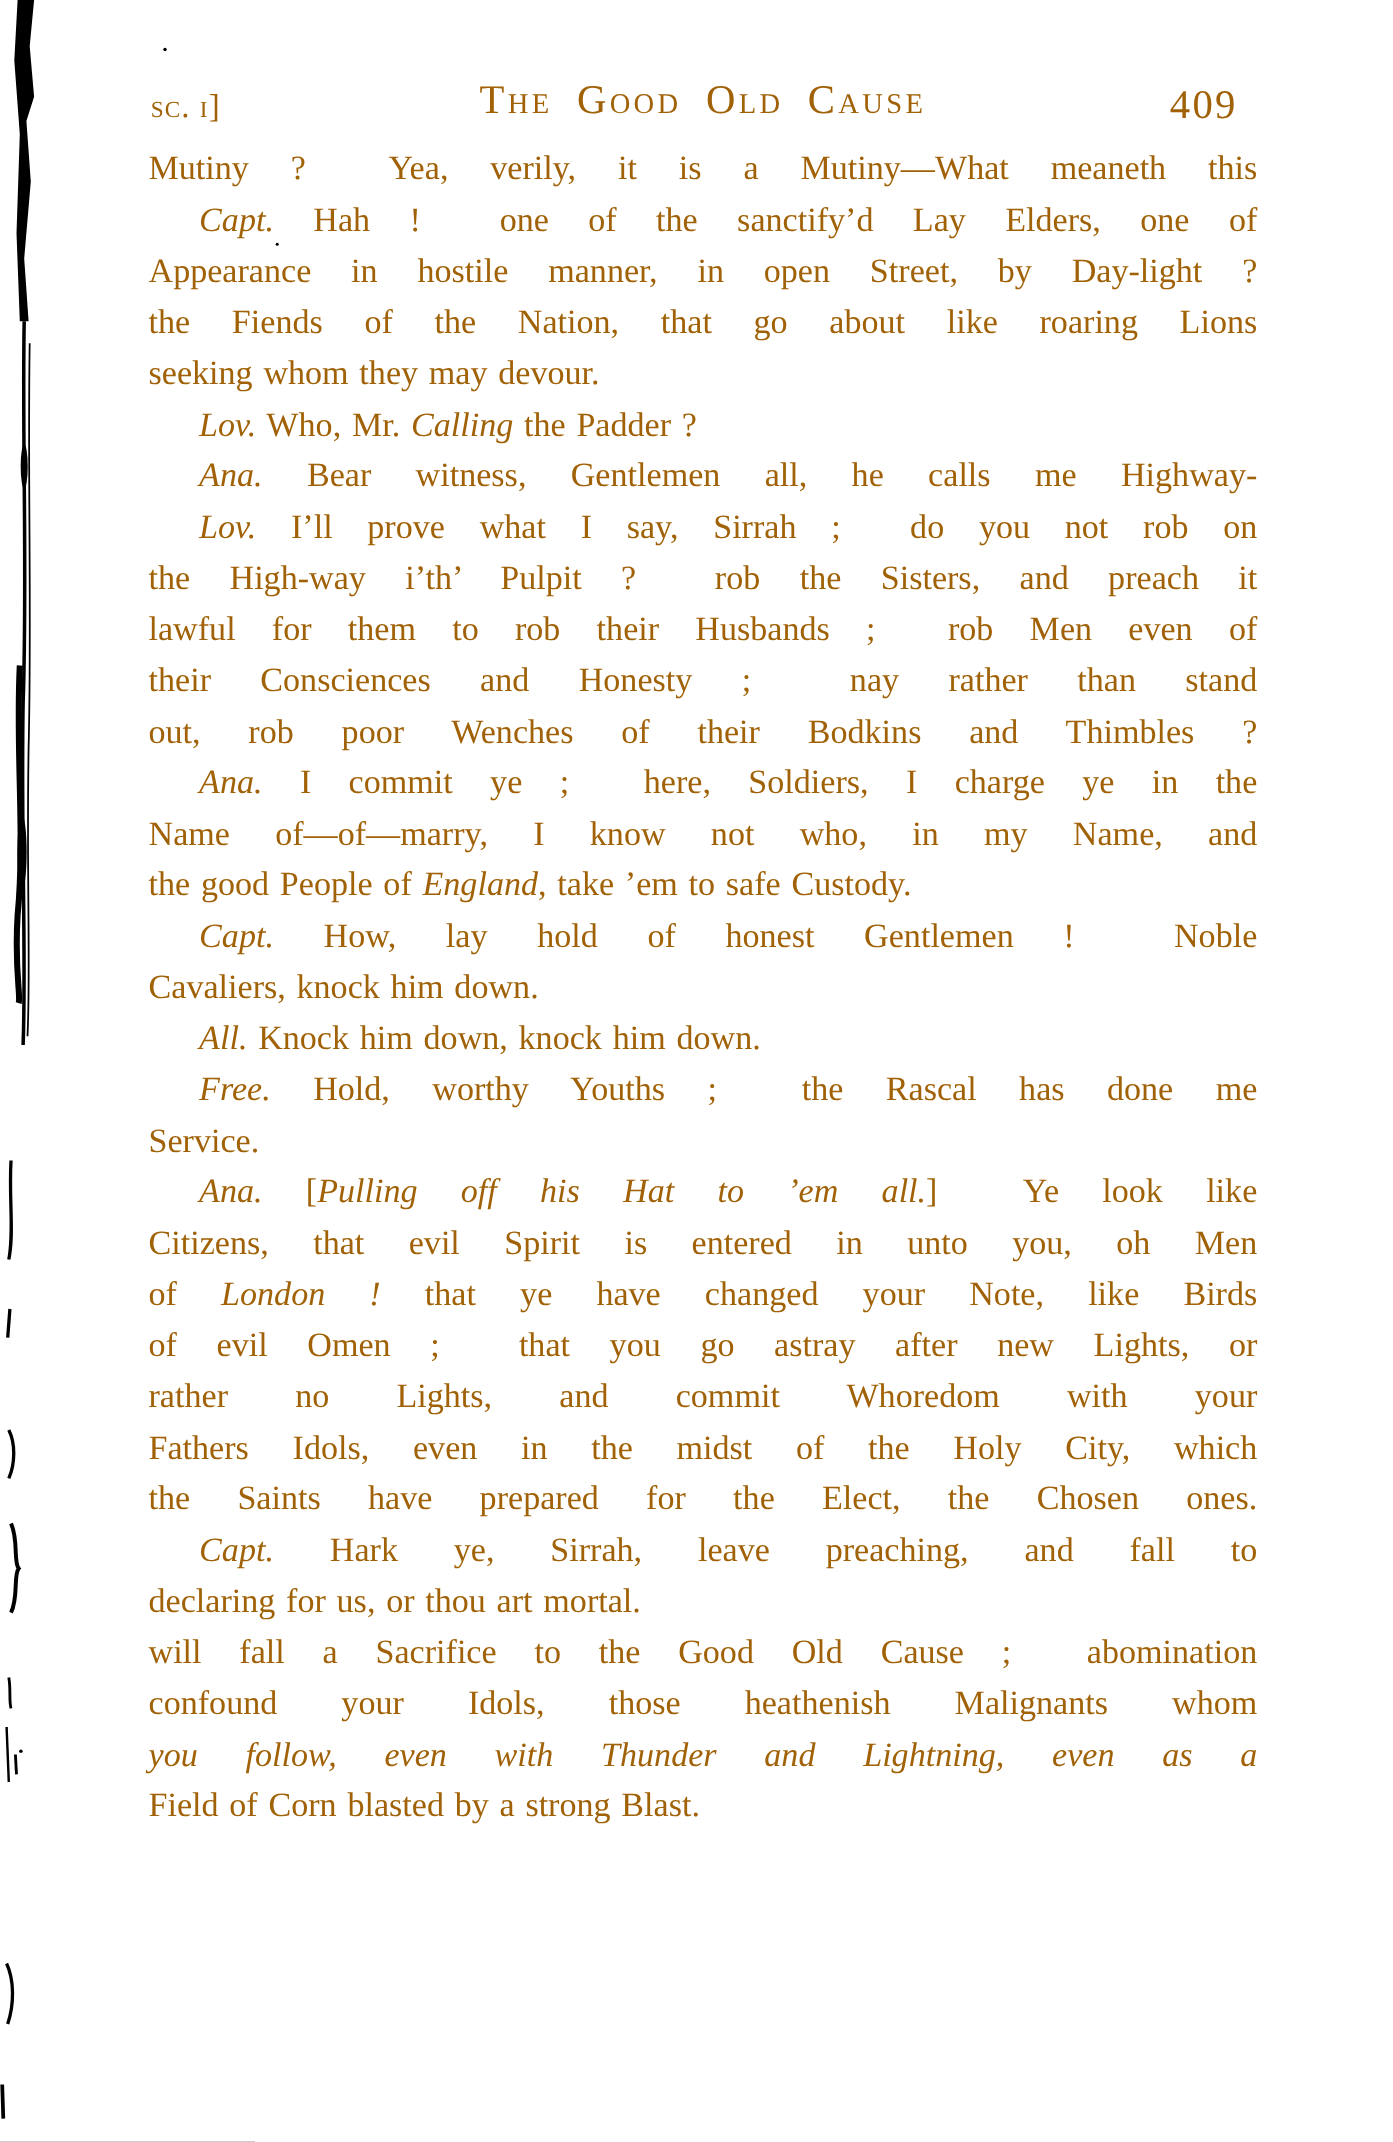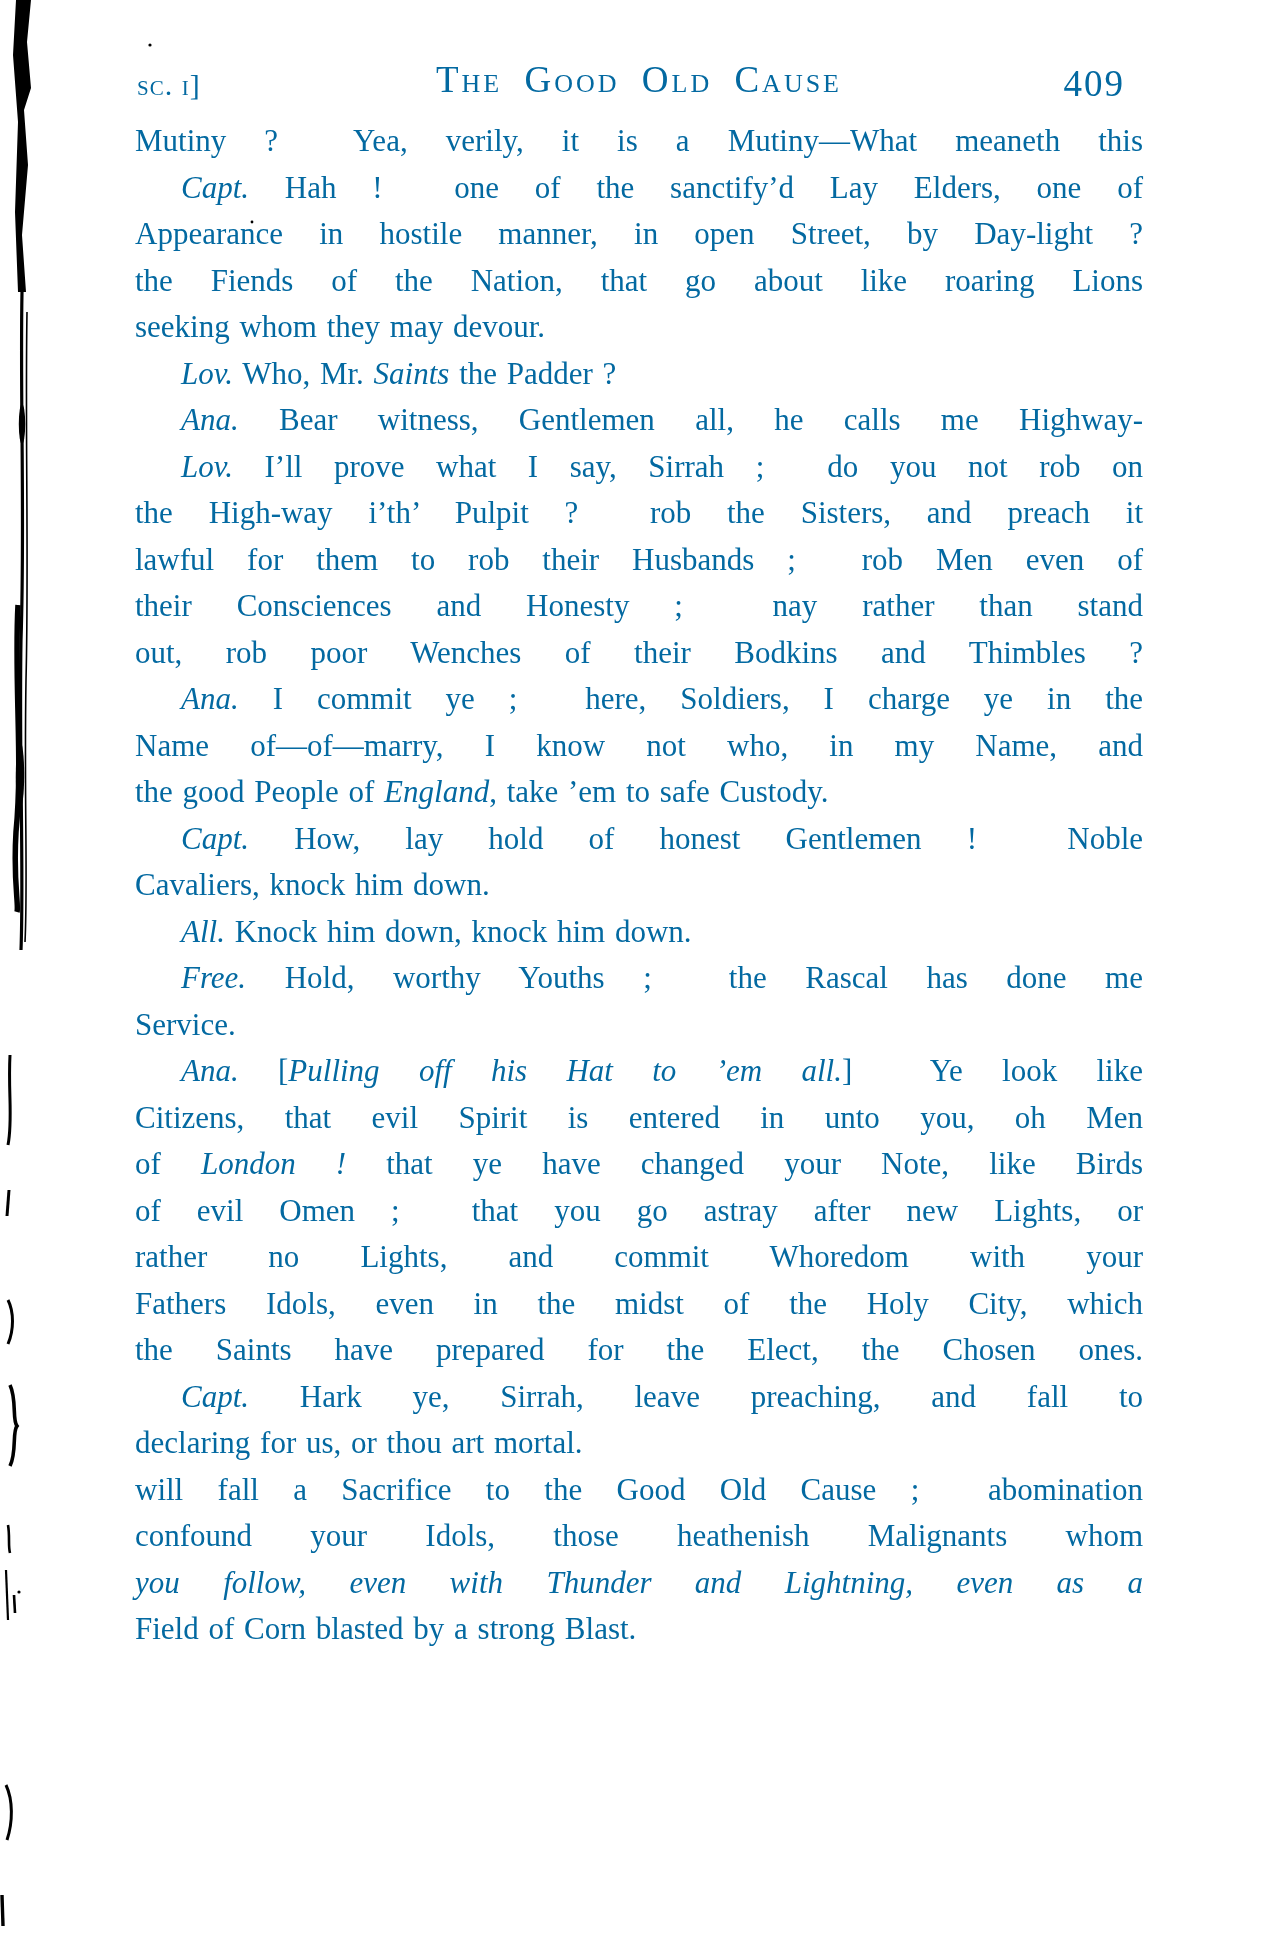--- a/index.html
+++ b/index.html
@@ -2,41 +2,42 @@
 <html><head>
 <meta charset="utf-8">
 <style>
   html,body { margin:0; padding:0; background:#888; }
   .page {
     position:relative;
     width:1266px; height:1947px;
     background:#ffffff;
     overflow:hidden;
     font-family:"Liberation Serif", serif;
-    color:#0369a1;
+    color:#a16207;
   }
   .artifacts { position:absolute; left:0; top:0; pointer-events:none; }
   .textblock {
     position:absolute;
     left:135px; top:56px;
     width:1008px;
   }
   .running-head {
     position:relative;
     height:52px;
     font-variant:small-caps;
   }
   .scene {
     position:absolute; left:2px; top:12px;
     font-size:30px; letter-spacing:1px;
   }
   .head-title {
     display:block; text-align:center;
     font-size:37px; letter-spacing:3px; word-spacing:10px;
     padding-top:2px;
+    margin-top:12px;
   }
   .pageno {
     position:absolute; right:18px; top:6px;
     font-size:37px; font-variant:normal; letter-spacing:2px;
   }
   .body-lines { margin-top:10px; }
   .line {
     font-size:31px;
     line-height:46.5px;
     height:46.5px;
@@ -80,21 +81,21 @@
       <span class="head-title">The Good Old Cause</span>
       <span class="pageno">409</span>
     </header>
 
     <main class="body-lines" id="body-lines">
         <div class="line jl"><span class="rm">Mutiny ?  Yea, verily, it is a Mutiny—What meaneth this</span></div>
         <div class="line jl ind"><span class="it">Capt.</span><span class="rm"> Hah !  one of the sanctify’d Lay Elders, one of</span></div>
         <div class="line jl"><span class="rm">Appearance in hostile manner, in open Street, by Day-light ?</span></div>
         <div class="line jl"><span class="rm">the Fiends of the Nation, that go about like roaring Lions</span></div>
         <div class="line"><span class="rm">seeking whom they may devour.</span></div>
-        <div class="line ind"><span class="it">Lov.</span><span class="rm"> Who, Mr. </span><span class="it">Saints</span><span class="rm"> the Padder ?</span></div>
+        <div class="line ind"><span class="it">Lov.</span><span class="rm"> Who, Mr. </span><span class="it">Calling</span><span class="rm"> the Padder ?</span></div>
         <div class="line jl ind"><span class="it">Ana.</span><span class="rm"> Bear witness, Gentlemen all, he calls me Highway-</span></div>
         <div class="line jl ind"><span class="it">Lov.</span><span class="rm"> I’ll prove what I say, Sirrah ;  do you not rob on</span></div>
         <div class="line jl"><span class="rm">the High-way i’th’ Pulpit ?  rob the Sisters, and preach it</span></div>
         <div class="line jl"><span class="rm">lawful for them to rob their Husbands ;  rob Men even of</span></div>
         <div class="line jl"><span class="rm">their Consciences and Honesty ;  nay rather than stand</span></div>
         <div class="line jl"><span class="rm">out, rob poor Wenches of their Bodkins and Thimbles ?</span></div>
         <div class="line jl ind"><span class="it">Ana.</span><span class="rm"> I commit ye ;  here, Soldiers, I charge ye in the</span></div>
         <div class="line jl"><span class="rm">Name of—of—marry, I know not who, in my Name, and</span></div>
         <div class="line"><span class="rm">the good People of </span><span class="it">England</span><span class="rm">, take ’em to safe Custody.</span></div>
         <div class="line jl ind"><span class="it">Capt.</span><span class="rm"> How, lay hold of honest Gentlemen !  Noble</span></div>

